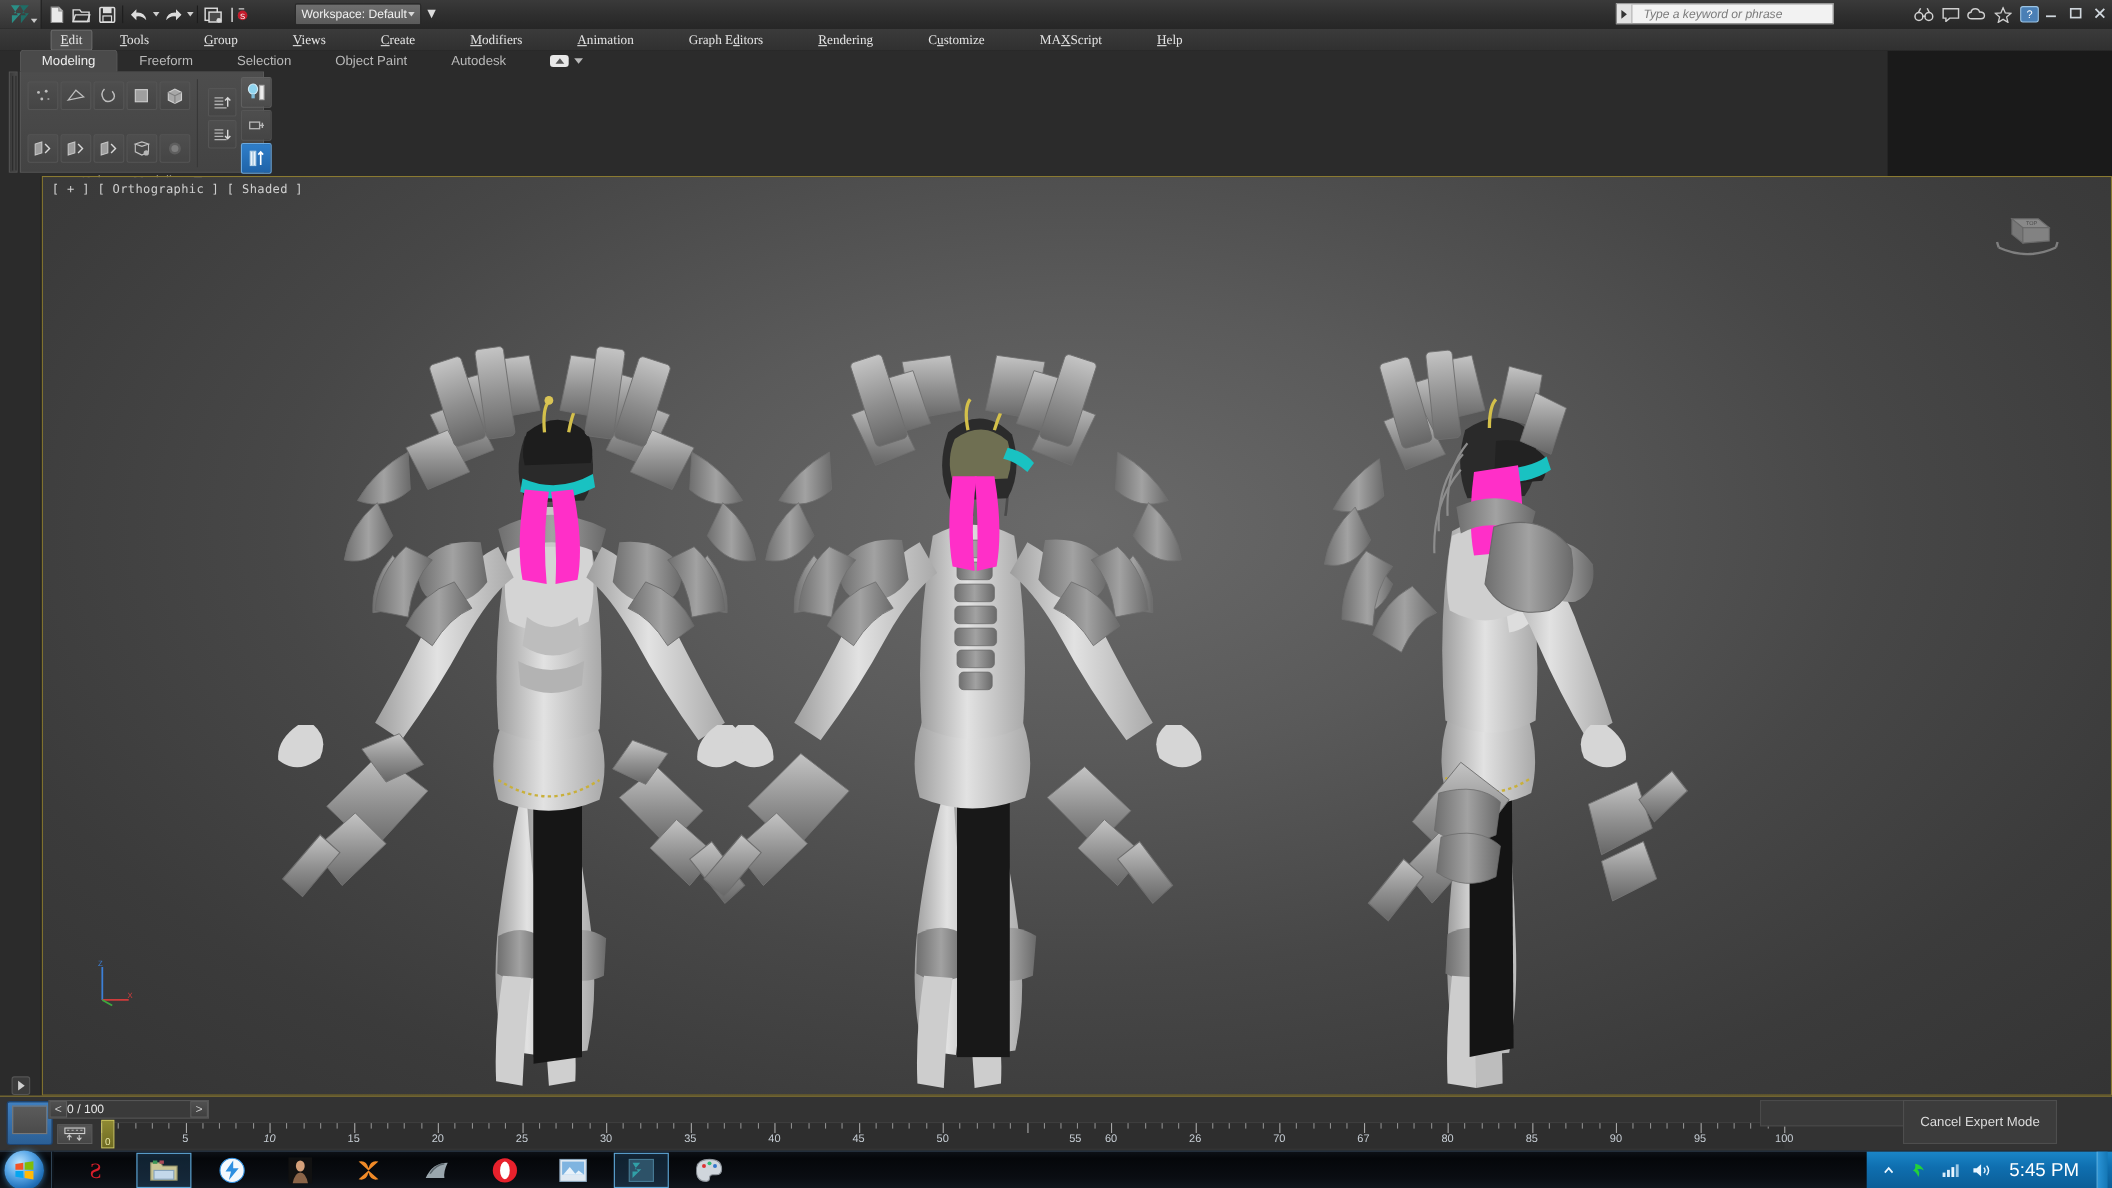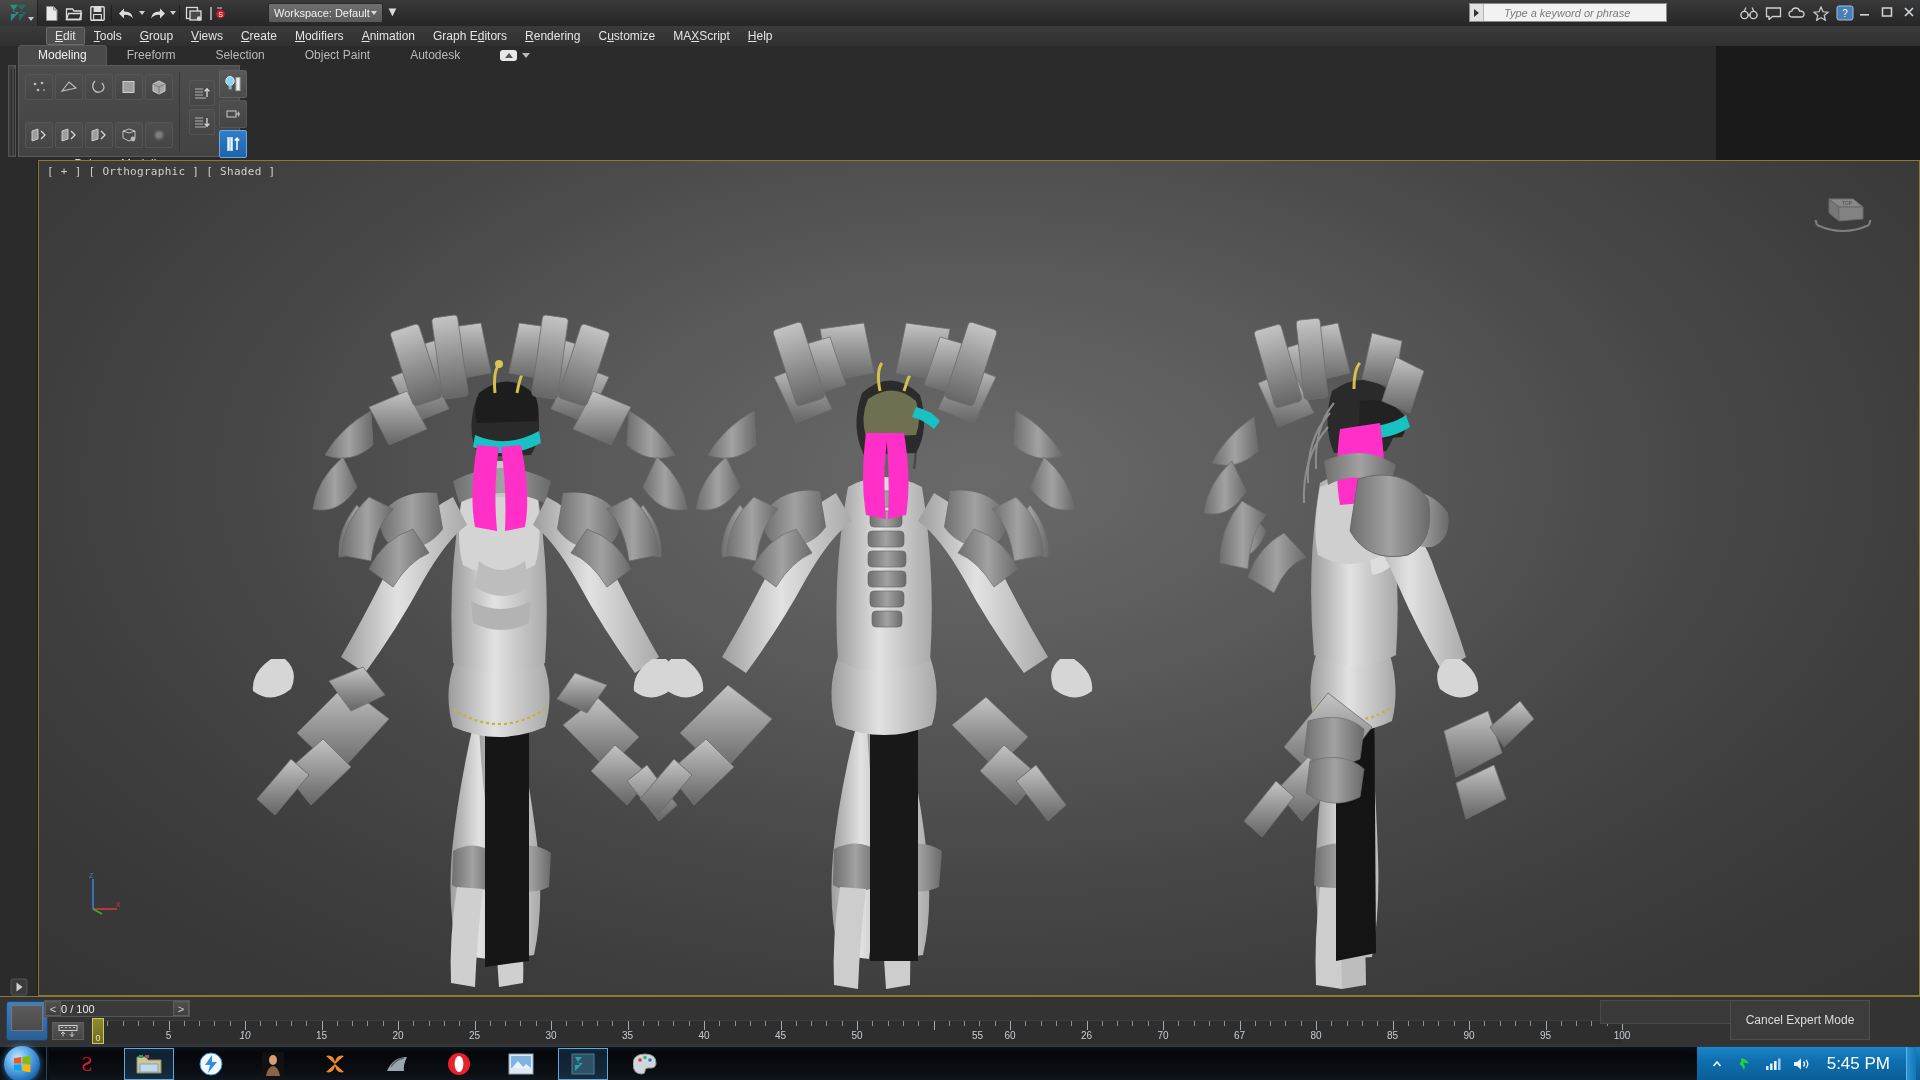--- a/index.html
+++ b/index.html
@@ -64,34 +64,34 @@
 
   
   .search-box {
     position:absolute; right:253px; top:3px; width:198px; height:19px;
     background:#f2f2f2; border:1px solid #8a8a8a; display:flex; align-items:center;
   }
   .search-tri { width:14px; height:17px; background:#e2e2e2; border-right:1px solid #b5b5b5;
      display:flex; align-items:center; justify-content:center;}
   .search-tri i { width:0;height:0;border-top:4px solid transparent;border-bottom:4px solid transparent;
      border-left:5px solid #333; display:block;}
-  .search-ph { font-size:11px; color:#7b7b7b; font-style:italic; padding-left:20px; }
+  .search-ph { font-size:11px; color:#7b7b7b; font-style:italic; padding-left:10px; }
   .tr-icons { position:absolute; right:65px; top:2px; display:flex; align-items:center; gap:4px; height:22px;}
   .tr-icon { width:20px; height:20px; display:flex;align-items:center;justify-content:center; }
   .winbtns { position:absolute; right:0; top:0; display:flex; height:24px; }
   .winbtn { width:22px; height:24px; display:flex; align-items:center; justify-content:center;}
 
   
   .menubar {
     position: absolute; top: 26px; left: 0; width: 1920px; height: 20px;
     background: linear-gradient(to bottom,#3b3b3b,#303030);
-    display:flex; align-items:center; padding-left:46px;
+    display:flex; align-items:center; padding-left:46px;font-family:Liberation Serif, serif;
   }
   .menu-item {
-    font-size: 12px; color: #e4e4e4; padding: 2px 9px; white-space:nowrap;
+    font-size: 12px; color: #e4e4e4; padding: 2px 25px; white-space:nowrap;
     border-radius:2px;
   }
   .menu-item.active { background:#4f4f4f; border:1px solid #6a6a6a; padding:1px 8px;}
   .menu-item u { text-decoration: underline; }
 
   
   .ribbon-wrap {
     position:absolute; top:46px; left:0; width:1716px; height:115px;
     background:#2b2b2b;
   }

